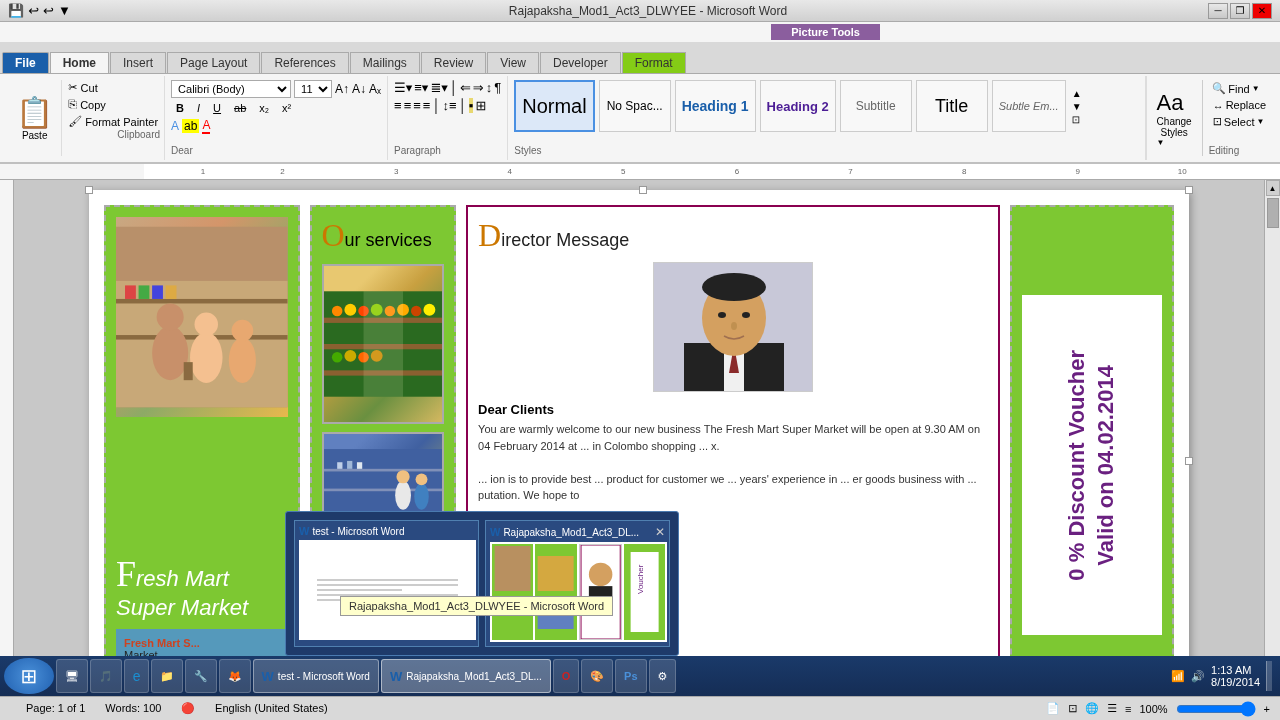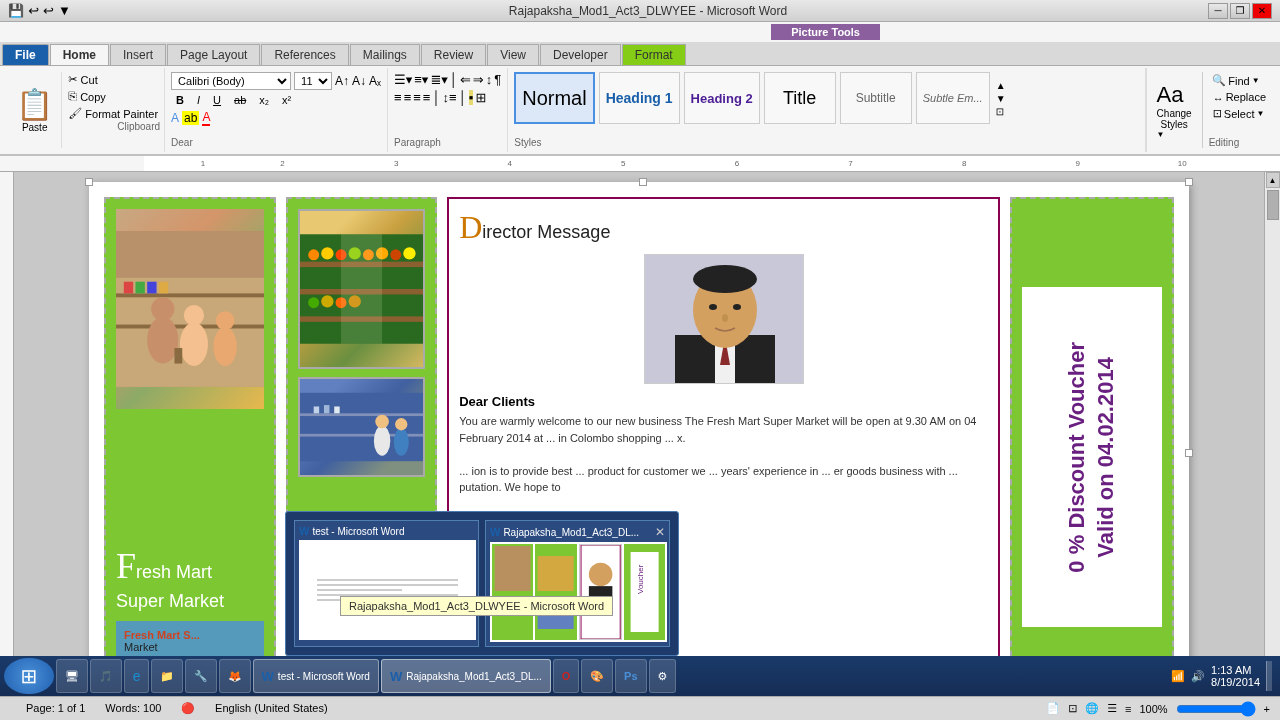--- a/index.html
+++ b/index.html
@@ -31,21 +31,21 @@
     .picture-tools-label {
       background: #8b5e9e;
       color: white;
       font-size: 11px;
       padding: 2px 20px;
       font-weight: bold;
     }
 
     
     .tab-row {
-      height: 24px;
+      height: 32px;
       background: #d9d9d9;
       display: flex;
       align-items: flex-end;
       padding-left: 2px;
       border-bottom: 1px solid #aaa;
     }
     .tab {
       padding: 3px 12px;
       font-size: 12px;
       cursor: pointer;
@@ -569,30 +569,33 @@
     </div>
     <div style="font-size:10px;color:#666;margin-top:auto;">Paragraph</div>
   </div>
 
   <div class="styles-group">
     <div class="styles-gallery">
       <div class="style-preview selected">
         <span style="font-size:20px;line-height:1.2;">Normal</span>
       </div>
       <div class="style-preview">
+        <span style="font-size:12px;">No Spac...</span>
+      </div>
+      <div class="style-preview">
         <span style="font-size:14px;font-weight:bold;color:#1a5faa;">Heading 1</span>
       </div>
       <div class="style-preview">
         <span style="font-size:13px;font-weight:bold;color:#4c1d95;">Heading 2</span>
       </div>
       <div class="style-preview">
+        <span style="font-size:12px;color:#666;">Subtitle</span>
+      </div>
+      <div class="style-preview">
         <span style="font-size:18px;">Title</span>
-      </div>
-      <div class="style-preview">
-        <span style="font-size:12px;color:#666;">Subtitle</span>
       </div>
       <div class="style-preview">
         <span style="font-size:11px;font-style:italic;color:#666;">Subtle Em...</span>
       </div>
       <div style="display:flex;flex-direction:column;gap:2px;margin-left:2px;">
         <span style="font-size:10px;cursor:pointer;">▲</span>
         <span style="font-size:10px;cursor:pointer;">▼</span>
         <span style="font-size:10px;cursor:pointer;">⊡</span>
       </div>
     </div>
@@ -675,32 +678,35 @@
               <circle cx="60" cy="100" r="15" fill="#c8906a"></circle>
               <ellipse cx="100" cy="145" rx="18" ry="28" fill="#f4c090"></ellipse>
               <circle cx="100" cy="108" r="13" fill="#f4c090"></circle>
               <ellipse cx="140" cy="148" rx="15" ry="25" fill="#e8a870"></ellipse>
               <circle cx="140" cy="115" r="12" fill="#e8a870"></circle>
 
               <rect x="75" y="150" width="10" height="20" fill="#8a6a40"></rect>
             </svg>
           </div>
           <div class="panel1-title">
-            <span class="big-f" style="font-family:serif;font-size:36px;color:white;">F</span><span style="font-size:18px;color:white;">resh Mart Super Market</span>
+            <span class="big-f" style="font-family:serif;font-size:36px;color:white;">F</span><span style="font-size:22px;color:white;font-style:italic;">resh Mart Super Market</span>
           </div>
 
           <div class="address-panel" style="margin-top:8px;">
             <div class="address-line"><span style="color:#cc4422;font-weight:bold;">Fresh Mart S...</span><br>Market</div>
             <div class="address-line">No 2/Second</div>
             <div class="address-line">Colombo SC</div>
             <div class="address-line">Colombo 7</div>
           </div>
         </div>
 
         <div class="panel2">
+          <div class="panel2-header">
+            <span class="big-o" style="font-family:serif;font-size:32px;color:#cc7700;">O</span><span style="font-size:18px;">ur services</span>
+          </div>
 
           <div class="panel2-img1" style="border:2px solid #aaa;">
             <svg width="100%" height="100%" viewBox="0 0 180 160" xmlns="http://www.w3.org/2000/svg">
               <rect width="180" height="160" fill="#2a6a20"></rect>
 
               <rect x="0" y="40" width="180" height="8" fill="#8a6030"></rect>
               <rect x="0" y="80" width="180" height="8" fill="#8a6030"></rect>
               <rect x="0" y="120" width="180" height="8" fill="#8a6030"></rect>
 
               <circle cx="20" cy="30" r="8" fill="#ff8800"></circle>

